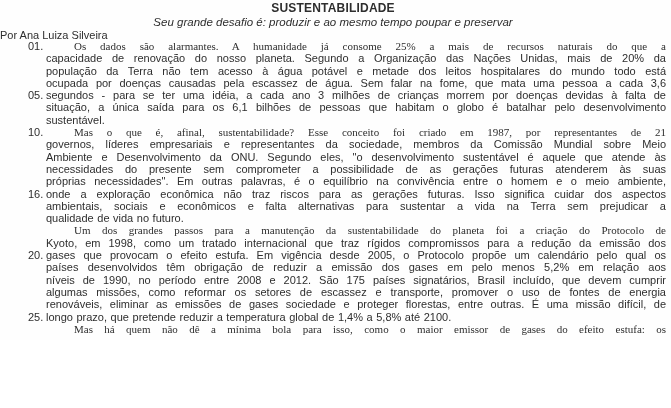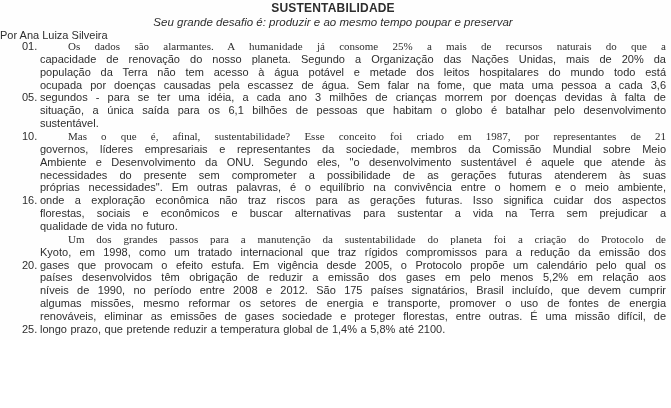--- a/index.html
+++ b/index.html
@@ -40,21 +40,21 @@
     position: absolute;
     top: 40px; bottom: 5px;
     left: 0; right: 5px;
     display: flex;
     flex-direction: column;
     justify-content: space-between;
   }
   .text-line {
     display: flex;
     align-items: flex-start;
-    padding-left: 22px;
+    padding-left: 28px;
     font-size: 11px;
     line-height: 12px;
   }
   .line-number {
     flex: none;
     width: 18px;
     font-size: 11px;
   }
   .line-text {
     flex: 1;
@@ -127,21 +127,21 @@
       <div class="text-line">
     <span class="line-number"></span>
     <span class="line-text">próprias necessidades". Em outras palavras, é o equilíbrio na convivência entre o homem e o meio ambiente,</span>
   </div>
       <div class="text-line">
     <span class="line-number">16.</span>
     <span class="line-text">onde a exploração econômica não traz riscos para as gerações futuras. Isso significa cuidar dos aspectos</span>
   </div>
       <div class="text-line">
     <span class="line-number"></span>
-    <span class="line-text">florestas, sociais e econômicos e buscar alternativas para sustentar a vida na Terra sem prejudicar a</span>
+    <span class="line-text">ambientais, sociais e econômicos e falta alternativas para sustentar a vida na Terra sem prejudicar a</span>
   </div>
       <div class="text-line">
     <span class="line-number"></span>
     <span class="line-text no-justify">qualidade de vida no futuro.</span>
   </div>
       <div class="text-line">
     <span class="line-number"></span>
     <span class="line-text indent">Um dos grandes passos para a manutenção da sustentabilidade do planeta foi a criação do Protocolo de</span>
   </div>
       <div class="text-line">
@@ -155,24 +155,28 @@
       <div class="text-line">
     <span class="line-number"></span>
     <span class="line-text">países desenvolvidos têm obrigação de reduzir a emissão dos gases em pelo menos 5,2% em relação aos</span>
   </div>
       <div class="text-line">
     <span class="line-number"></span>
     <span class="line-text">níveis de 1990, no período entre 2008 e 2012. São 175 países signatários, Brasil incluído, que devem cumprir</span>
   </div>
       <div class="text-line">
     <span class="line-number"></span>
-    <span class="line-text">algumas missões, mesmo reformar os setores de energia e transporte, promover o uso de fontes de energia</span>
+    <span class="line-text">algumas missões, como reformar os setores de escassez e transporte, promover o uso de fontes de energia</span>
   </div>
       <div class="text-line">
     <span class="line-number"></span>
     <span class="line-text">renováveis, eliminar as emissões de gases sociedade e proteger florestas, entre outras. É uma missão difícil, de</span>
   </div>
       <div class="text-line">
     <span class="line-number">25.</span>
     <span class="line-text no-justify">longo prazo, que pretende reduzir a temperatura global de 1,4% a 5,8% até 2100.</span>
   </div>
+      <div class="text-line">
+    <span class="line-number"></span>
+    <span class="line-text indent">Mas há quem não dê a mínima bola para isso, como o maior emissor de gases do efeito estufa: os</span>
+  </div>
     </div>
 </div>
 
 </body></html>

